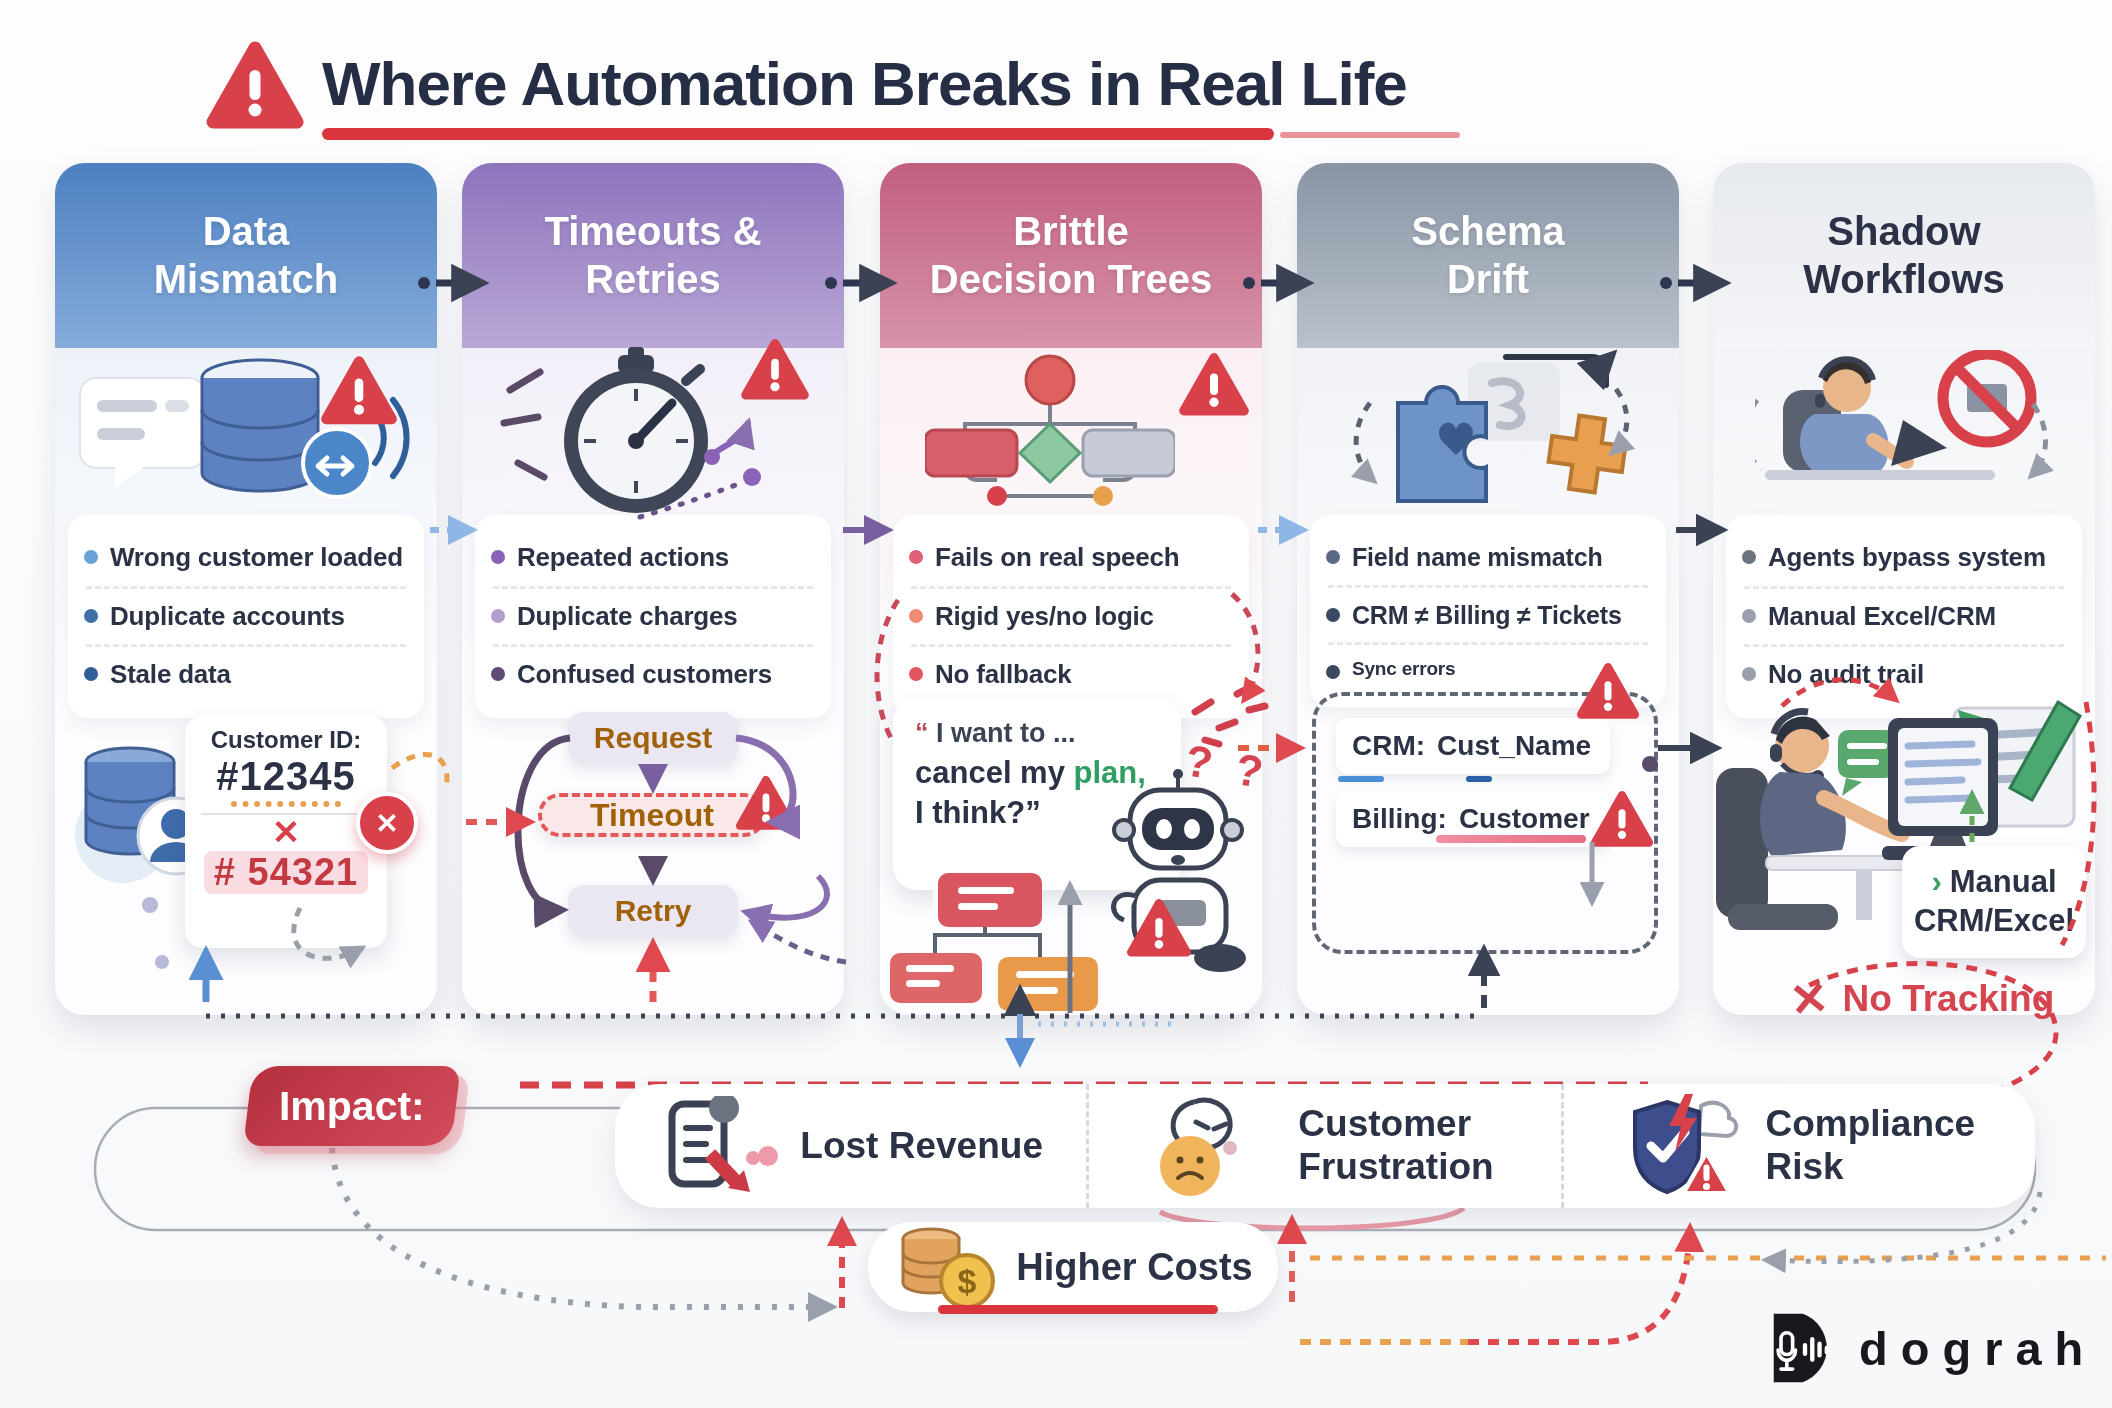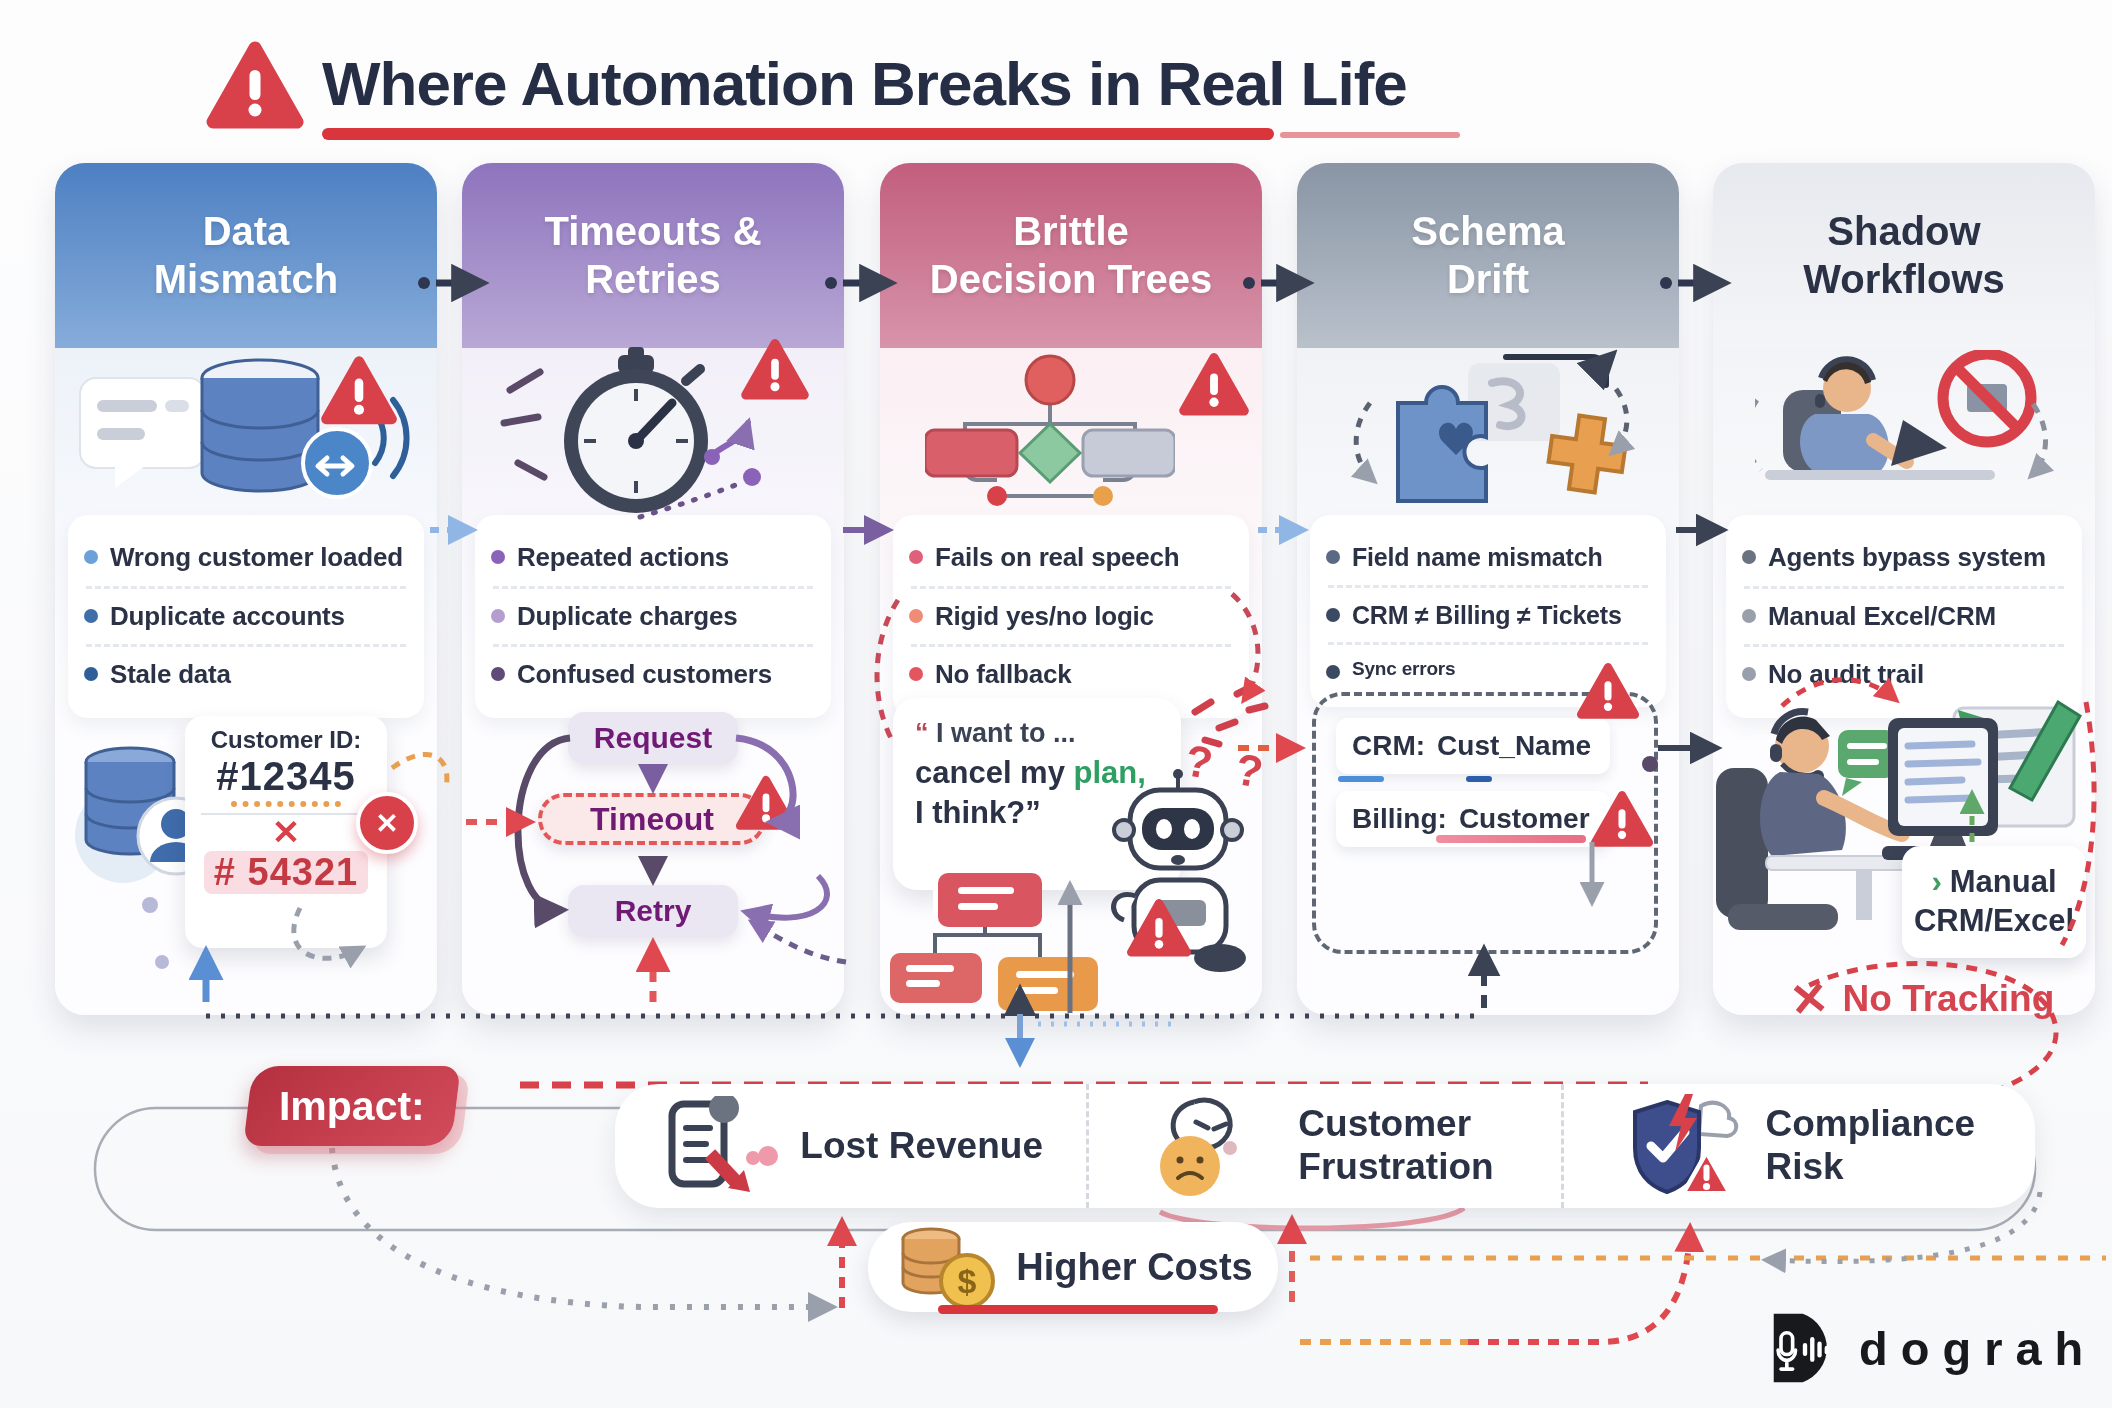--- a/index.html
+++ b/index.html
@@ -29,24 +29,24 @@
   
   .cust-card{position:absolute;left:185px;top:716px;width:202px;height:232px;background:#fff;border-radius:18px;box-shadow:0 10px 22px rgba(40,50,80,.14);text-align:center;padding-top:10px;box-sizing:border-box;}
   .cust-title{font-size:24px;font-weight:700;color:#2b3245;}
   .cust-good{font-size:40px;font-weight:800;color:#2b3245;letter-spacing:1px;}
   .cust-dashes{width:110px;height:0;border-top:6px dotted #e8a050;margin:2px auto 6px;}
   .cust-hr{border-top:2px solid #dfe3ea;margin:0 16px;}
   .cust-x{font-size:34px;font-weight:800;color:#d8404a;line-height:1.05;}
   .cust-bad{display:inline-block;font-size:38px;font-weight:800;color:#c43a42;background:#f9dde2;border-radius:8px;padding:0 10px;letter-spacing:1px;}
   .badge{position:absolute;left:356px;top:792px;width:54px;height:54px;background:#d8404a;border:4px solid #fff;border-radius:50%;color:#fff;font-size:28px;font-weight:800;display:flex;align-items:center;justify-content:center;box-shadow:0 6px 14px rgba(200,40,60,.35);}
   
-  .pill{position:absolute;background:#eae7f3;border-radius:16px;display:flex;align-items:center;justify-content:center;font-size:30px;font-weight:700;color:#701a75;box-shadow:0 6px 14px rgba(60,50,90,.12);}
+  .pill{position:absolute;background:#eae7f3;border-radius:16px;display:flex;align-items:center;justify-content:center;font-size:30px;font-weight:700;color:#a16207;box-shadow:0 6px 14px rgba(60,50,90,.12);}
   .pill.req{left:568px;top:712px;width:170px;height:52px;}
   .pill.retry{left:568px;top:885px;width:170px;height:52px;}
-  .pill.timeout{left:538px;top:793px;width:228px;height:52px;background:#fbe9ea;border:4px dashed #e25858;border-radius:34px;font-size:32px;font-weight:800;box-sizing:border-box;}
+  .pill.timeout{left:538px;top:793px;width:228px;height:44px;background:#fbe9ea;border:4px dashed #e25858;border-radius:34px;font-size:32px;font-weight:800;box-sizing:border-box;}
   
   .bubble{position:absolute;left:893px;top:698px;width:288px;height:192px;background:#fff;border-radius:24px;box-shadow:0 10px 22px rgba(40,50,80,.13);padding:20px 22px;box-sizing:border-box;}
   .bubble:after{content:"";position:absolute;left:40px;bottom:-26px;border:16px solid transparent;border-top-color:#fff;border-left-color:#fff;}
   .bub1{font-size:27px;font-weight:600;color:#3a4254;}
   .bub1 .q{color:#b84856;font-weight:800;}
   .bub2{font-size:31px;font-weight:800;color:#2b3245;margin-top:6px;}
   .bub2 .grn{color:#2f9e62;}
   .bub3{font-size:31px;font-weight:800;color:#2b3245;margin-top:4px;}
   .qmarks{position:absolute;left:1185px;top:742px;font-size:44px;font-weight:800;color:#d5454f;transform:rotate(10deg);letter-spacing:6px;}
   

